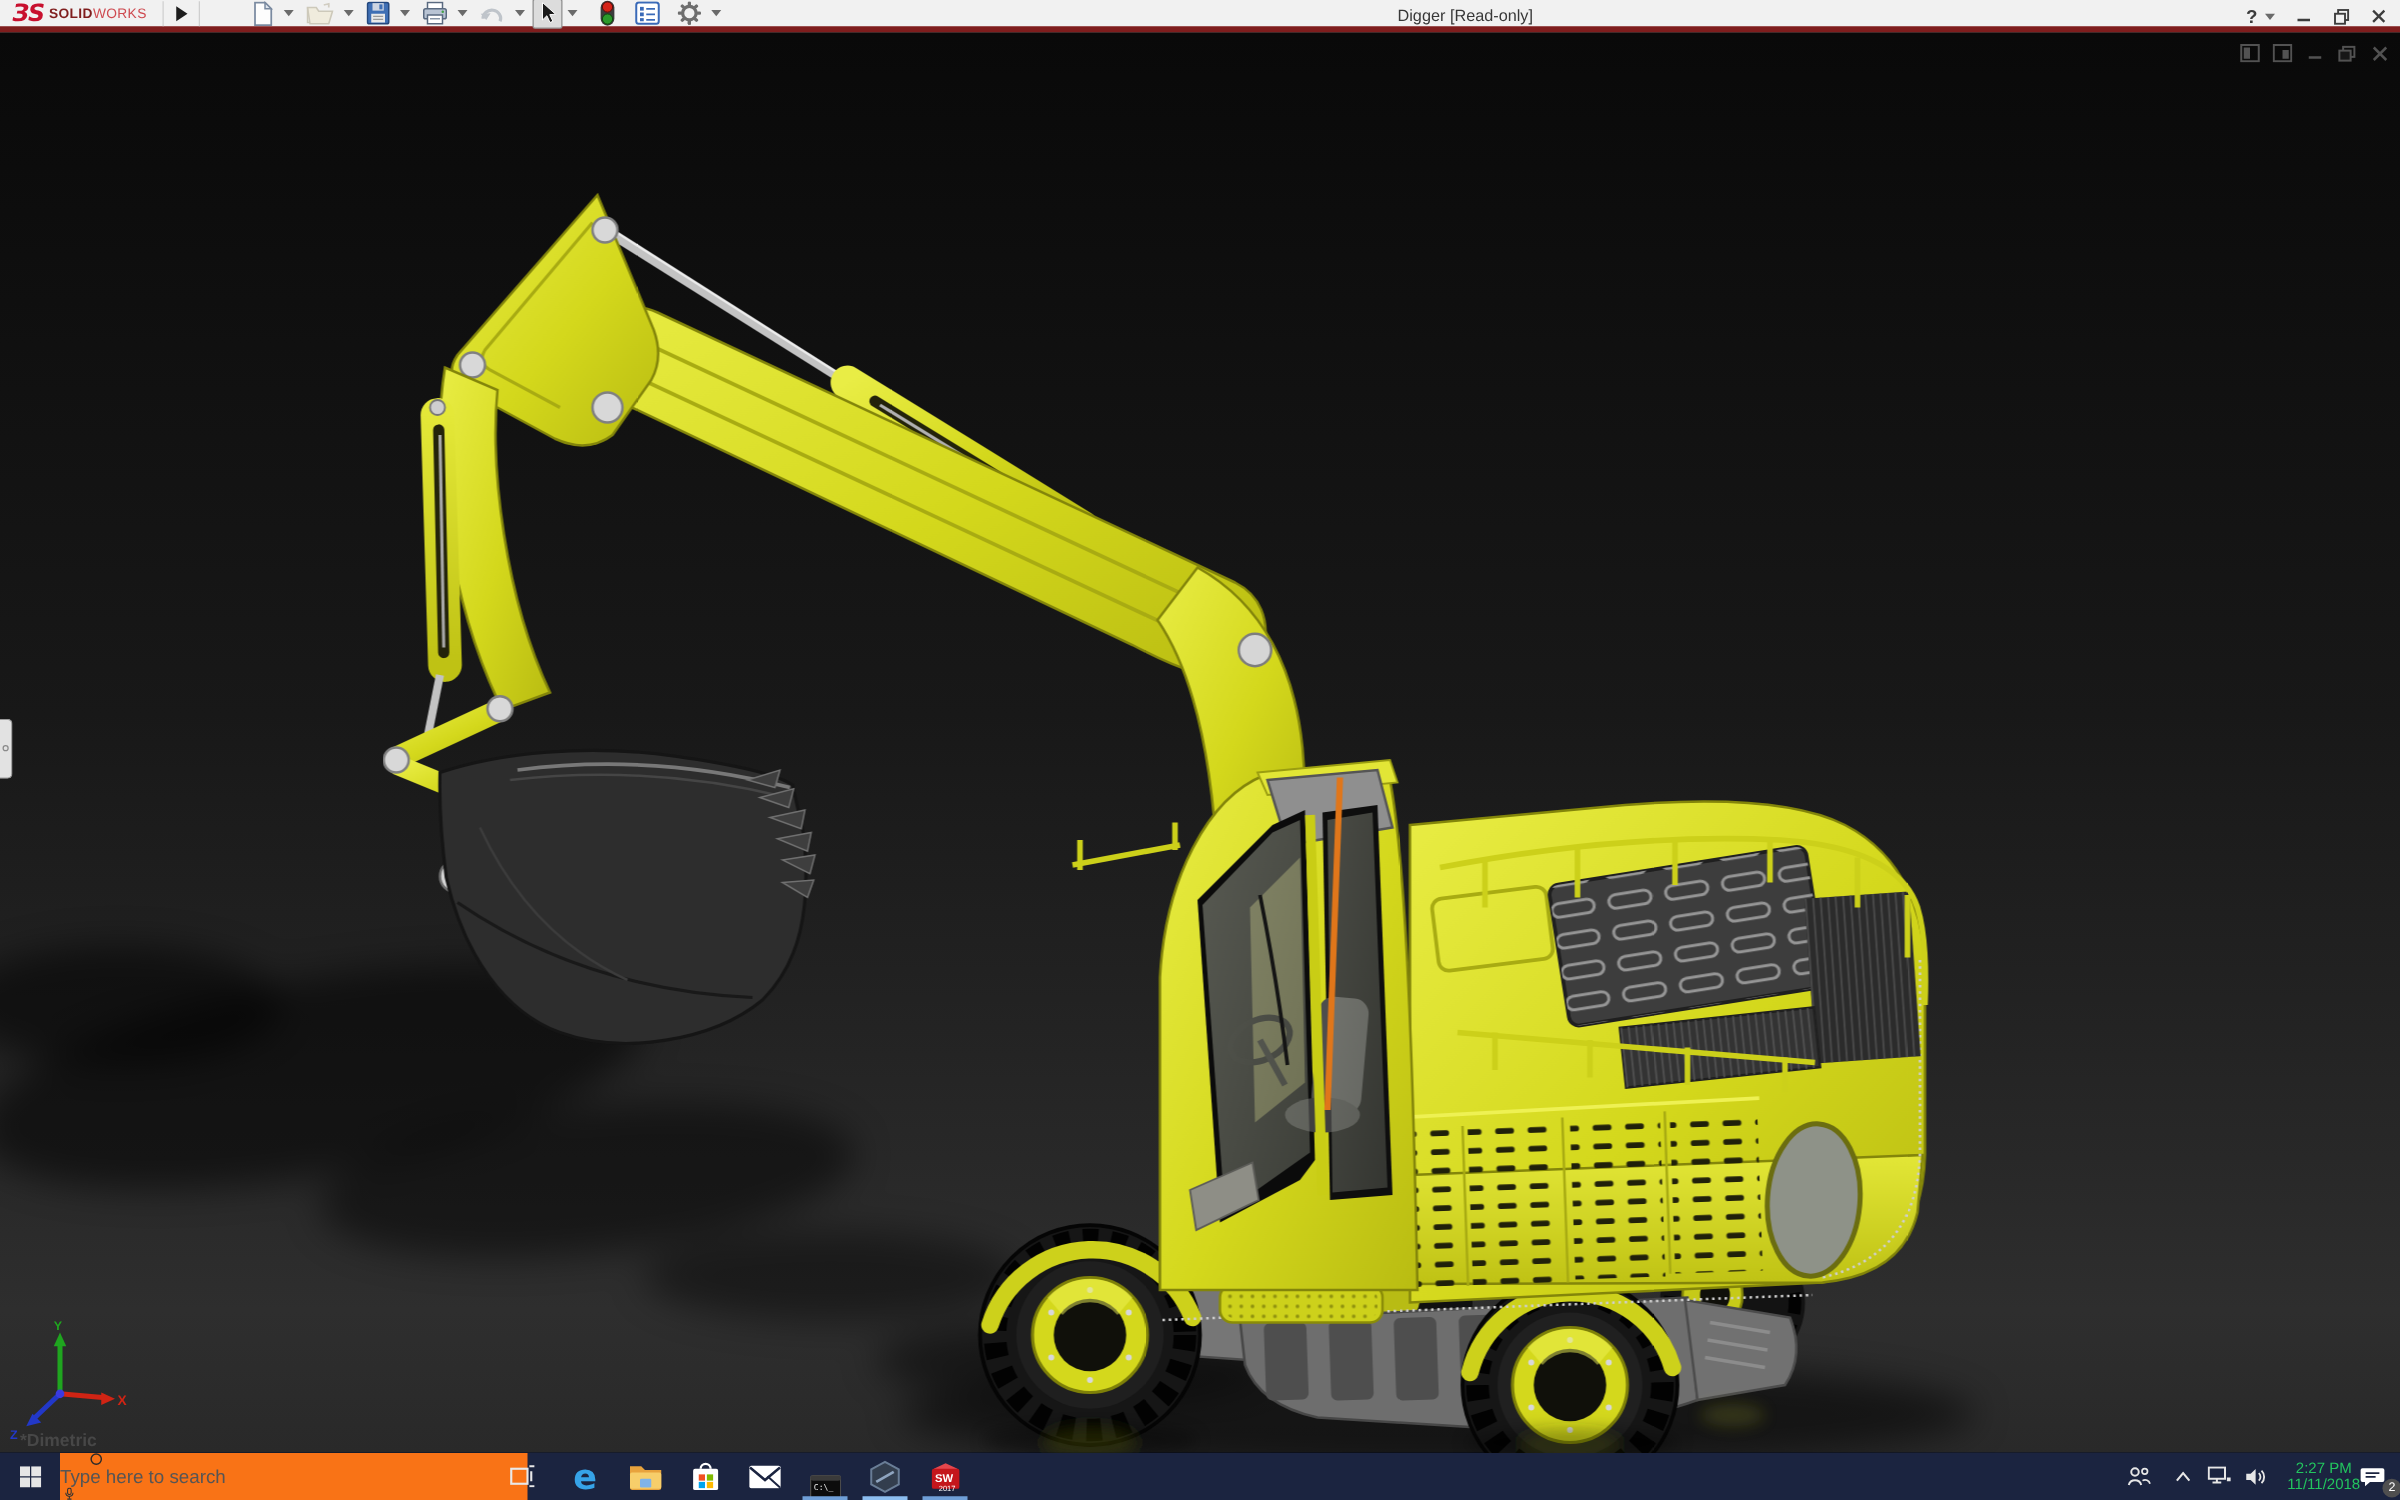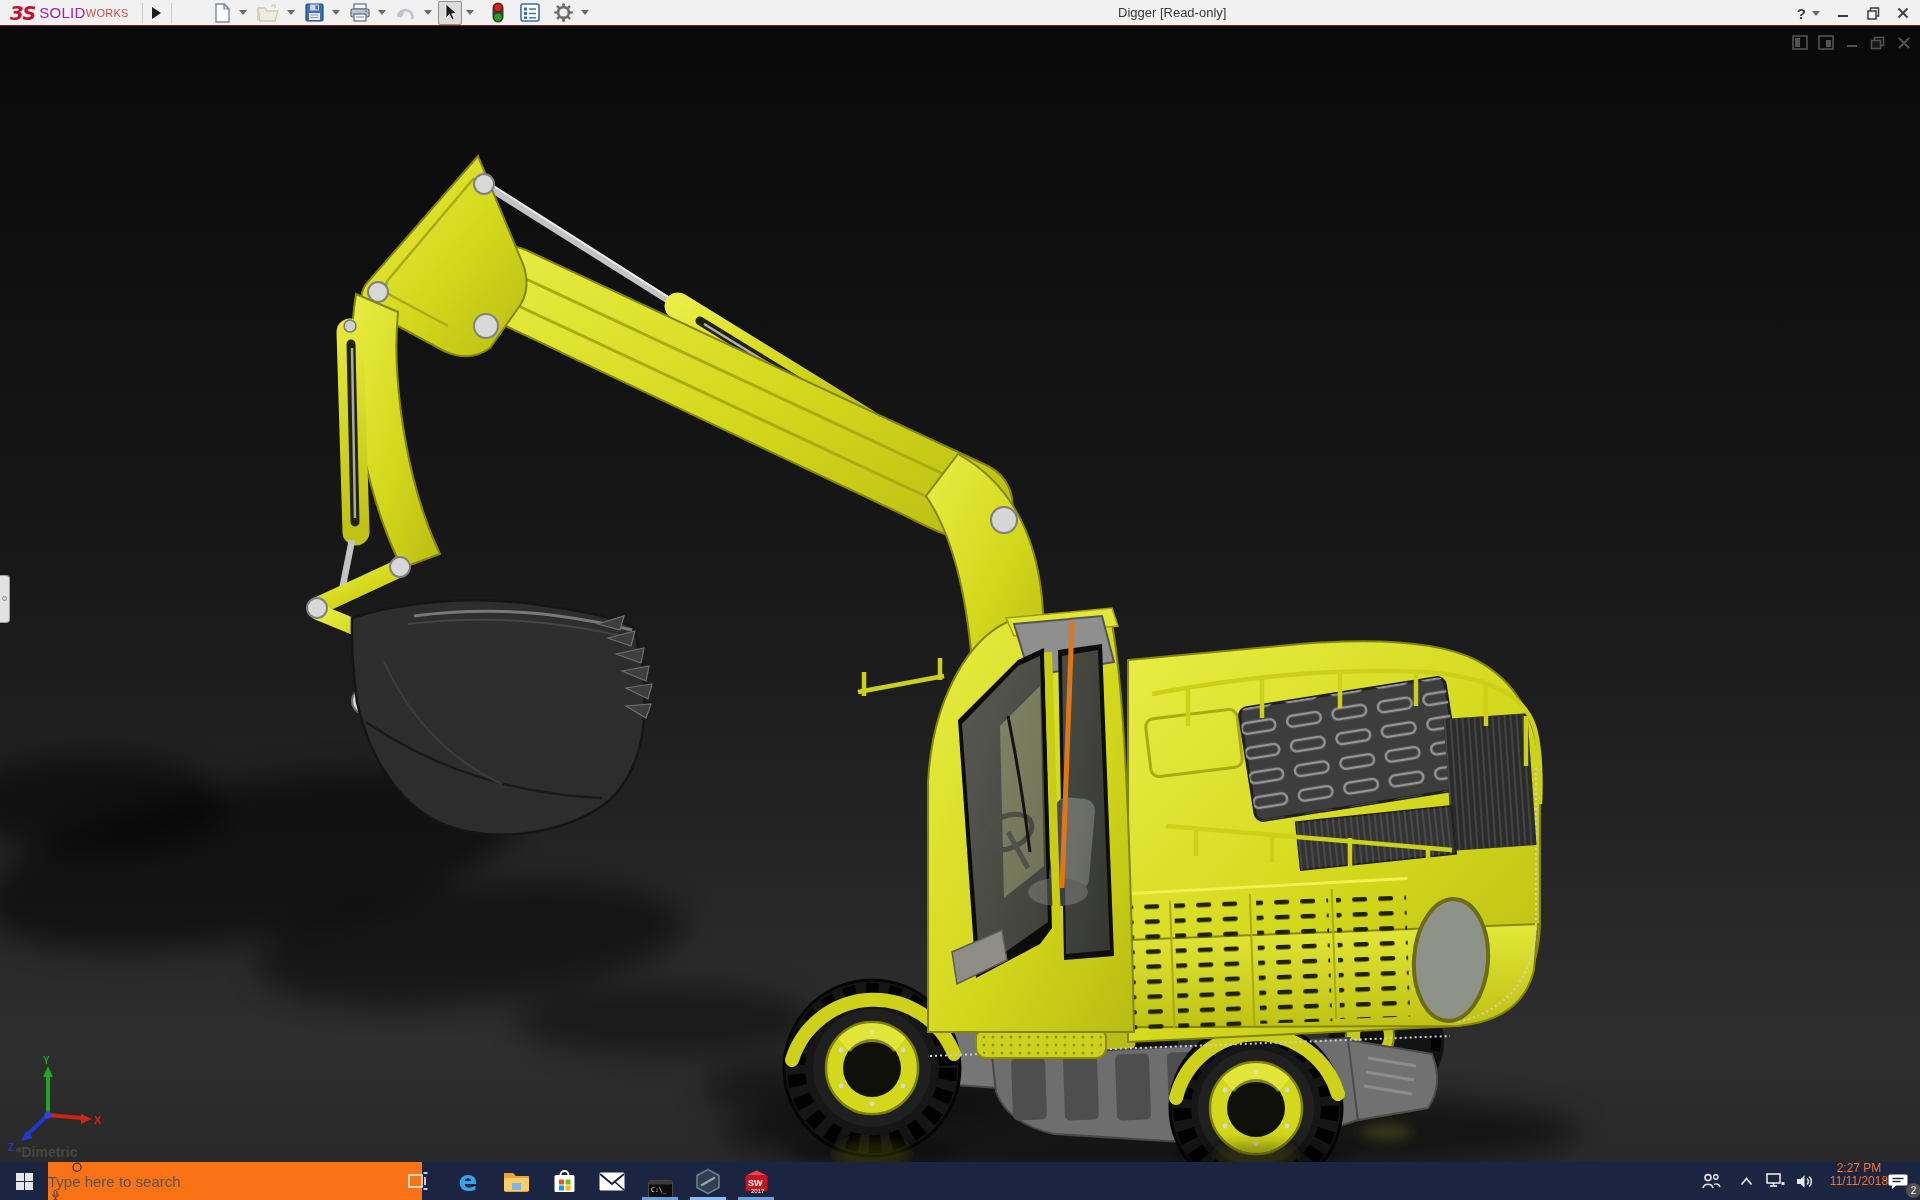--- a/index.html
+++ b/index.html
@@ -2,26 +2,26 @@
 <html><head>
 <meta charset="utf-8">
 <style>
   * { margin:0; padding:0; box-sizing:border-box; }
   html,body { width:1920px; height:1200px; overflow:hidden; background:#000;
               font-family:"Liberation Sans", sans-serif; }
   .app { position:absolute; inset:0; }
 
   
   .titlebar { position:absolute; top:0; left:0; width:1920px; height:26px;
-              background:#f1f1f1; border-bottom:1px solid #7f1d1d;
+              background:#f1f1f1; border-bottom:5px solid #7f1d1d;
               display:flex; align-items:center; }
   .brand { display:flex; align-items:baseline; padding:0 10px 0 10px; height:26px; align-items:center; }
   .logo-glyph { color:#c8102e; font-weight:bold; font-style:italic; font-size:19px; margin-right:4px;
                 font-family:"DejaVu Sans", sans-serif; letter-spacing:-1px; }
-  .brand-bold { color:#a21caf; font-weight:normal; font-size:15px; letter-spacing:.3px; }
+  .brand-bold { color:#7f1d1d; font-weight:bold; font-size:11px; letter-spacing:.3px; }
   .brand-light { color:#ce4a50; font-weight:normal; font-size:11px; letter-spacing:.3px; }
   .vsep { width:1px; height:20px; background:#cfcfcf; margin:0 3px; }
   .flyout { width:22px; height:22px; display:flex; align-items:center; justify-content:center; cursor:pointer; }
   .flyout-tri { width:0; height:0; border-top:6px solid transparent; border-bottom:6px solid transparent;
                 border-left:9px solid #1d1d1d; }
   .tools { display:flex; align-items:center; margin-left:34px; gap:2px; }
   .tbtn { height:24px; display:flex; align-items:center; justify-content:center; padding:0 3px; border:1px solid transparent; }
   .tbtn.disabled { opacity:.48; }
   .tbtn.pressed { background:#dcdcdc; border:1px solid #8f8f8f; border-radius:2px; }
   .caret { width:0; height:0; border-left:4px solid transparent; border-right:4px solid transparent;
@@ -48,21 +48,21 @@
   .taskbar { position:absolute; left:0; bottom:0; width:1920px; height:38px; background:#1b2440; z-index:5; }
   .tb-item { position:absolute; top:0; height:38px; display:flex; align-items:center; justify-content:center; }
   .search-box { position:absolute; left:48px; top:0; width:374px; height:38px; background:#f97316;
                 display:flex; align-items:flex-start;flex-direction:column; }
   .search-box input { border:none; outline:none; background:transparent; font-size:15px; color:#4a4a4a;
                       font-family:"Liberation Sans", sans-serif; flex:1; }
   .search-box input::placeholder { color:#555; opacity:1; }
   .edge-e { color:#36a3e8; font-size:28px; font-weight:bold; font-family:"DejaVu Sans", sans-serif; }
   .runline { position:absolute; bottom:0; height:3px; }
   .tray-clock { position:absolute; top:0; height:38px; display:flex; flex-direction:column;
-                justify-content:flex-start; align-items:center; color:#f97316; font-size:12px; line-height:13px; }
+                justify-content:center; align-items:center; color:#22c55e; font-size:12px; line-height:13px; }
   .badge { position:absolute; right:-5px; bottom:2px; width:15px; height:15px; background:#4f4f4f;
            border-radius:50%; color:#fff; font-size:10px; display:flex; align-items:center; justify-content:center; }
 </style>
 </head>
 <body>
 
 <div class="app">
 
   <div class="titlebar">
     <div class="brand">

